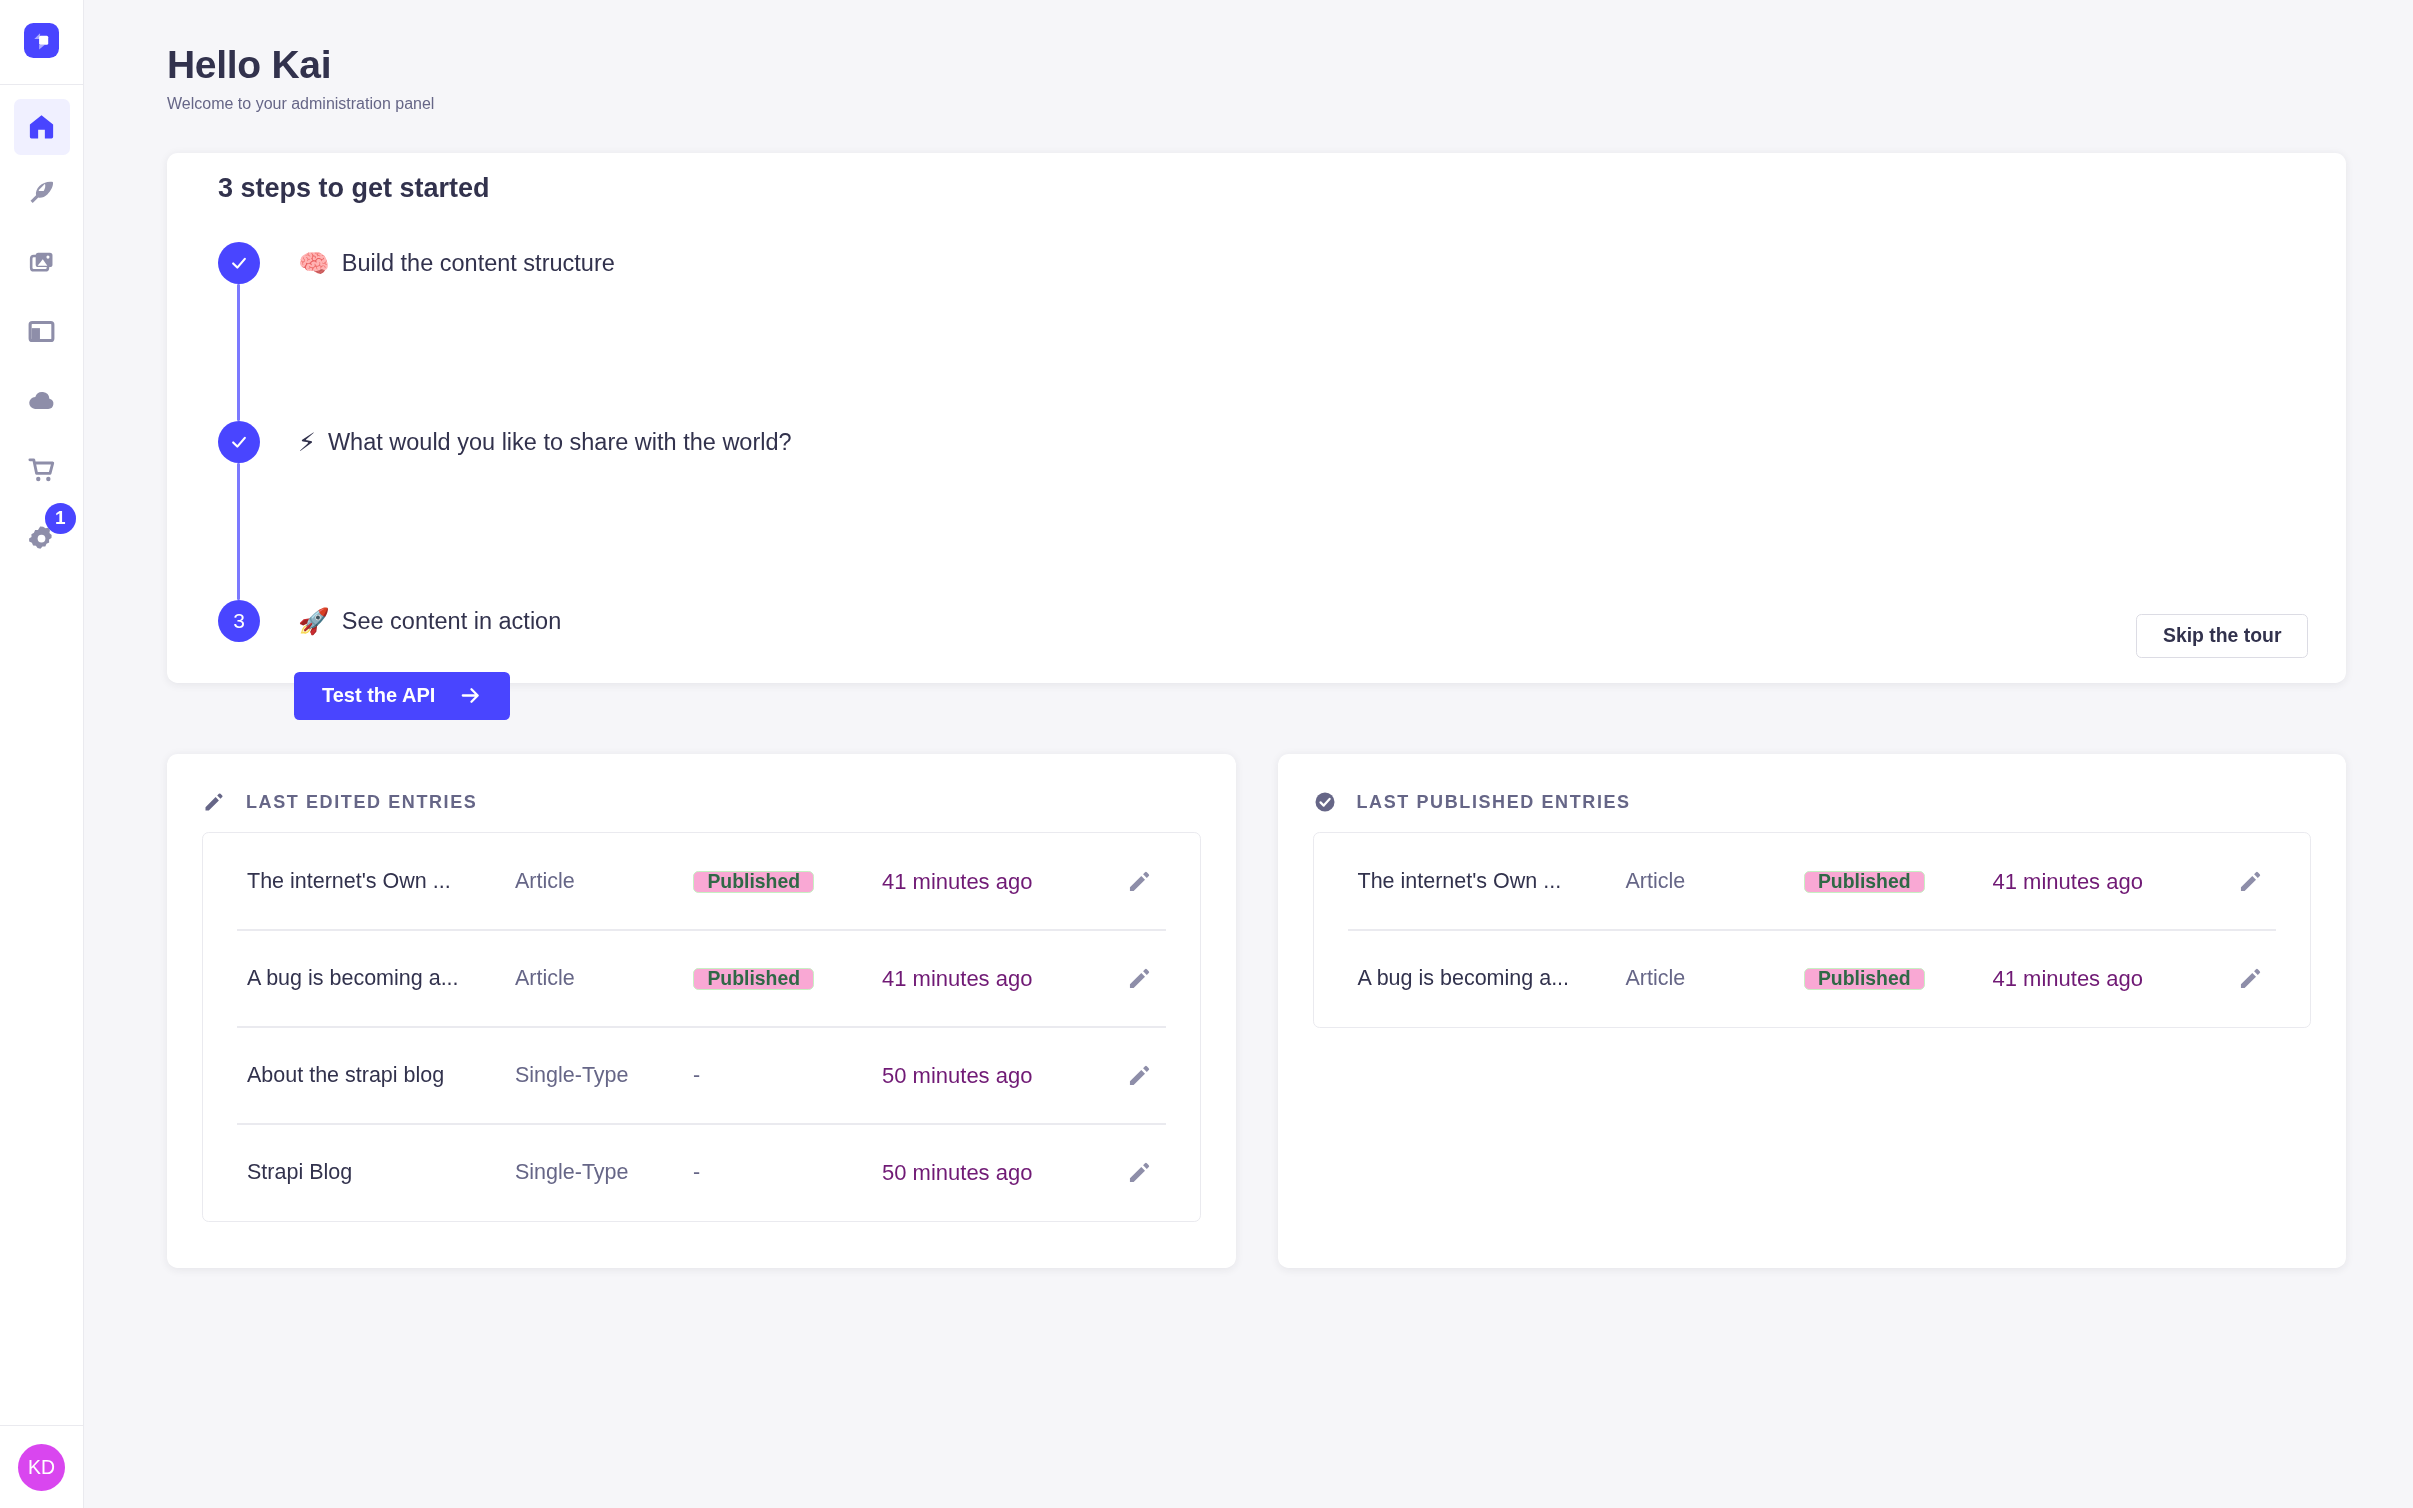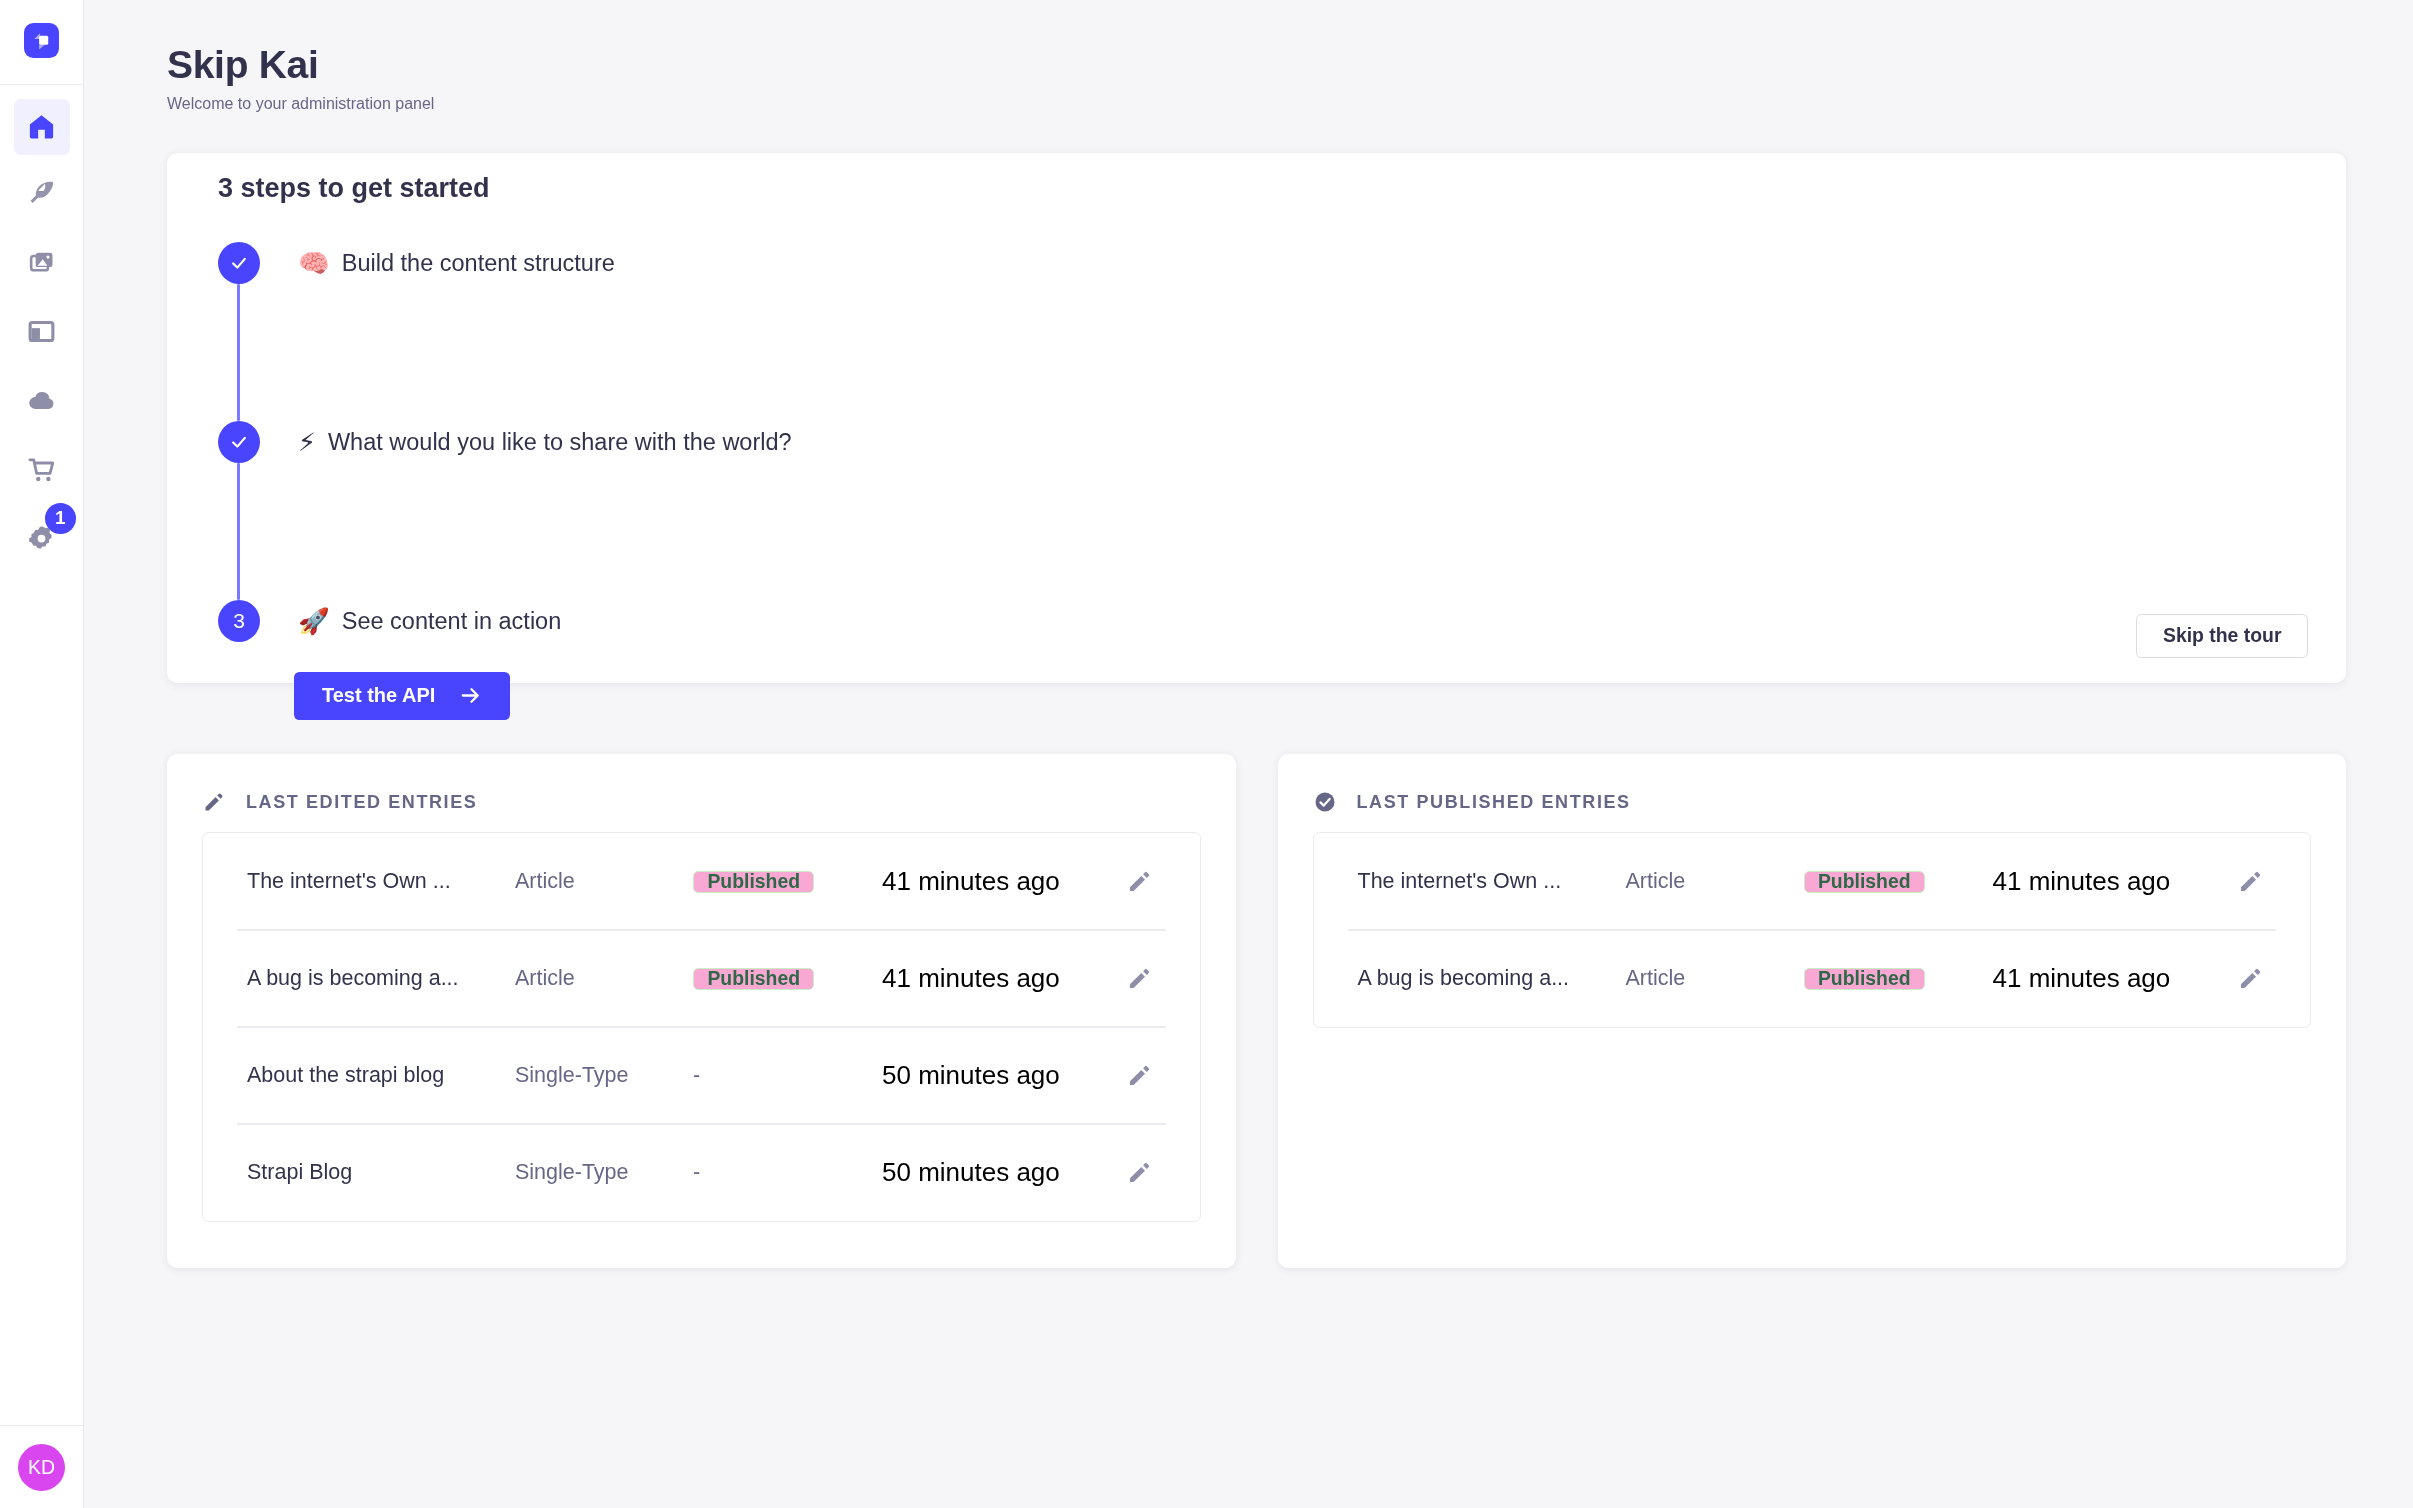--- a/index.html
+++ b/index.html
@@ -109,21 +109,21 @@
   .c-status{ width:189px; }
   .c-status .status {
     display:inline-flex; align-items:center; height:22px; padding:0 13.4px;
     background:#f9a8d4; border:1.3px solid #c6f0c2; border-radius:5.4px;
     font-size:19.4px; font-weight:600; color:#2f6846;
   }
   .c-status .status.plain {
     background:none; border:none; padding:0; height:auto;
     font-size:21.5px; font-weight:400; color:#666687;
   }
-  .c-time { flex:1; font-size:26px; color:#000000; }
+  .c-time { flex:1; font-size:22px; color:#701a75; }
   .edit-btn {
     background:none; border:none; color:#8e8ea9; cursor:pointer;
     width:32px; height:32px; display:flex; align-items:center; justify-content:center;
   }
   .edit-btn svg { width:27px; height:27px; }
 </style>
 </head>
 <body>
 
 <div class="app">
@@ -189,21 +189,21 @@
         <span class="sb-badge">1</span>
       </div>
     </nav>
 
     <div class="sb-bottom">
       <div class="avatar">KD</div>
     </div>
   </aside>
 
   <main class="main">
-    <h1 class="h1">Skip Kai</h1>
+    <h1 class="h1">Hello Kai</h1>
     <div class="subtitle">Welcome to your administration panel</div>
 
     <section class="card onb">
       <h2 class="onb-title">3 steps to get started</h2>
 
       <div class="steps">
 
         <div class="step">
           <div class="bullet">
             <svg viewBox="0 0 24 24">

